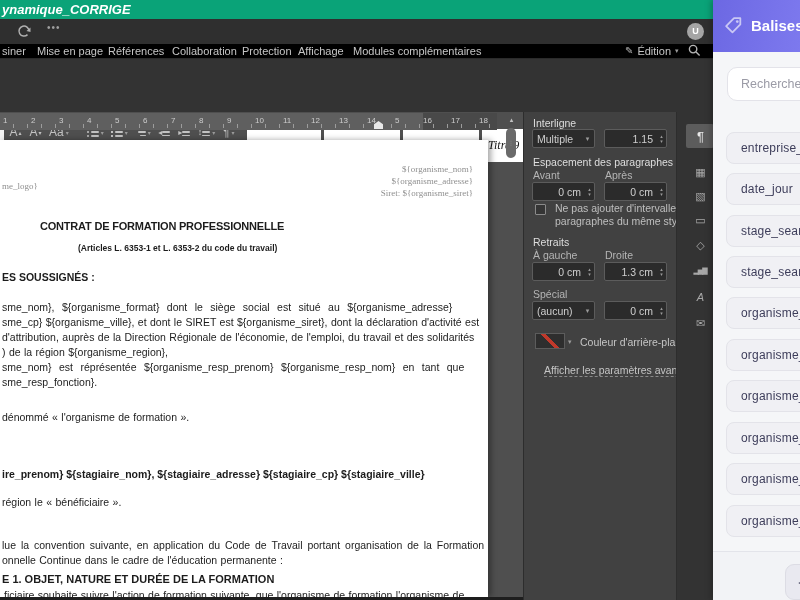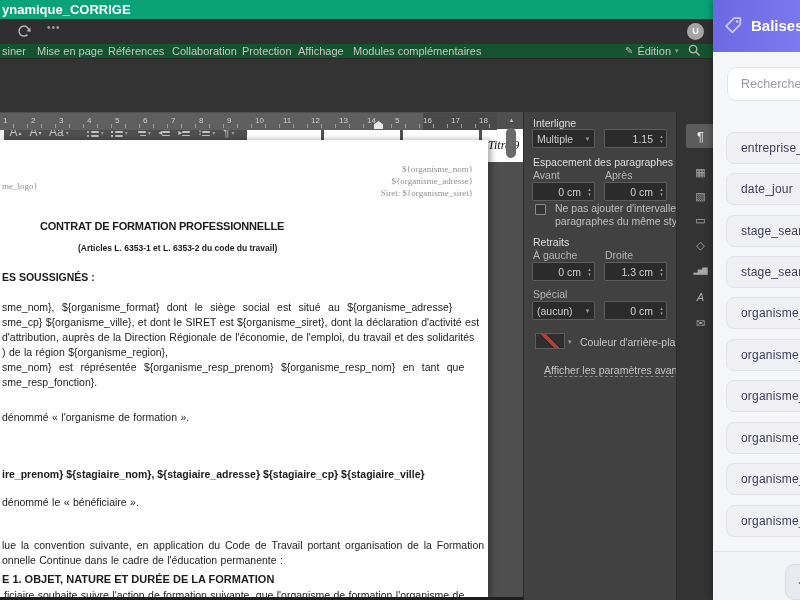--- a/index.html
+++ b/index.html
@@ -1,28 +1,28 @@
 <!DOCTYPE html>
 <html><head>
 <meta charset="utf-8">
 <style>
   html,body{margin:0;padding:0;background:#333;}
   *{box-sizing:border-box;font-family:"Liberation Sans",sans-serif;}
   .stage{position:relative;width:800px;height:600px;overflow:hidden;background:#4f4f4f;}
 
   
   .titlebar{position:absolute;left:0;top:0;width:713px;height:19px;background:#0aa378;color:#fff;
-    font-size:13px;font-weight:bold;line-height:19px;padding-left:2px;white-space:nowrap;overflow:hidden;}
+    font-size:13px;font-weight:bold;line-height:19px;padding-left:2px;white-space:nowrap;overflow:hidden;font-style:italic;}
   .headerbar{position:absolute;left:0;top:19px;width:713px;height:25px;background:#2f2f2f;}
   .redo-ic{position:absolute;left:16px;top:4px;width:16px;height:16px;}
   .hdr-dots{position:absolute;left:47px;top:3px;color:#9f9f9f;font-size:10px;letter-spacing:1px;}
   .doc-title{position:absolute;left:177px;top:5px;font-size:11px;color:#c9c9c9;white-space:nowrap;}
   .avatar{position:absolute;left:687px;top:4px;width:17px;height:17px;border-radius:50%;background:#a5a5a5;
     color:#fff;font-size:9px;font-weight:bold;text-align:center;line-height:17px;}
-  .menubar{position:absolute;left:0;top:44px;width:713px;height:14px;background:#14532d;padding-left:8px;}
+  .menubar{position:absolute;left:0;top:44px;width:713px;height:14px;background:#000000;padding-left:8px;}
   .menu-item{position:absolute;top:0;font-size:11px;color:#c6c6c6;line-height:14px;white-space:nowrap;cursor:default;}
   .edition{position:absolute;left:625px;top:0;display:flex;align-items:center;gap:4px;color:#c6c6c6;font-size:11px;line-height:14px;}
   .pencil{font-size:10px;color:#b5b5b5;}
   .mag{position:absolute;left:688px;top:0px;width:13px;height:13px;}
 
   
   .toolbar{position:absolute;left:0;top:58px;width:713px;height:54px;background:#333;border-top:1px solid #2a2a2a;}
   .cutbox{position:absolute;left:0;top:70px;width:4px;height:21px;background:#f2f2f2;}
   .trow{position:absolute;display:flex;align-items:center;gap:5px;height:22px;}
   .trow1{left:8px;top:62px;} .trow2{left:8px;top:88px;}
@@ -353,21 +353,21 @@
         <div class="dline subtitle" style="top: 95px; left: 78px;">(Articles L. 6353-1 et L. 6353-2 du code du travail)</div>
         <div class="dline bold" style="top: 131px; left: 2px;">ES SOUSSIGNÉS :</div>
         <div class="dline bodyw" style="top: 161px; left: 2px;">sme_nom}, ${organisme_format} dont le siège social est situé au ${organisme_adresse}</div>
         <div class="dline body" style="top: 176px; left: 2px;">sme_cp} ${organisme_ville}, et dont le SIRET est ${organisme_siret}, dont la déclaration d'activité est</div>
         <div class="dline body" style="top: 191px; left: 2px;">d'attribution, auprès de la Direction Régionale de l'économie, de l'emploi, du travail et des solidarités</div>
         <div class="dline body" style="top: 206px; left: 2px;">) de la région ${organisme_region},</div>
         <div class="dline bodyw" style="top: 221px; left: 2px;">sme_nom} est réprésentée ${organisme_resp_prenom} ${organisme_resp_nom} en tant que</div>
         <div class="dline body" style="top: 236px; left: 2px;">sme_resp_fonction}.</div>
         <div class="dline body" style="top: 271px; left: 2px;">dénommé « l'organisme de formation ».</div>
         <div class="dline bold" style="top: 328px; left: 2px;">ire_prenom} ${stagiaire_nom},  ${stagiaire_adresse} ${stagiaire_cp} ${stagiaire_ville}</div>
-        <div class="dline body" style="top: 356px; left: 2px;">dénommé le « bénéficiaire ».</div>
+        <div class="dline body" style="top: 356px; left: 2px;">région le « bénéficiaire ».</div>
         <div class="dline bodyj" style="top: 399px; left: 2px;">lue la convention suivante, en application du Code de Travail portant organisation de la Formation</div>
         <div class="dline body" style="top: 414px; left: 2px;">onnelle Continue dans le cadre de l'éducation permanente :</div>
         <div class="dline heading" style="top: 433px; left: 2px;">E 1. OBJET, NATURE ET DURÉE DE LA FORMATION</div>
         <div class="dline body" style="top: 449px; left: 4px; text-decoration: underline;">ficiaire souhaite suivre l'action de formation suivante, que l'organisme de formation l'organisme de</div>
       </div>
   </div>
 
   <div class="vscroll-up">▴</div>
   <div class="vthumb">⋮</div>
   <div class="bottomstrip"></div>

